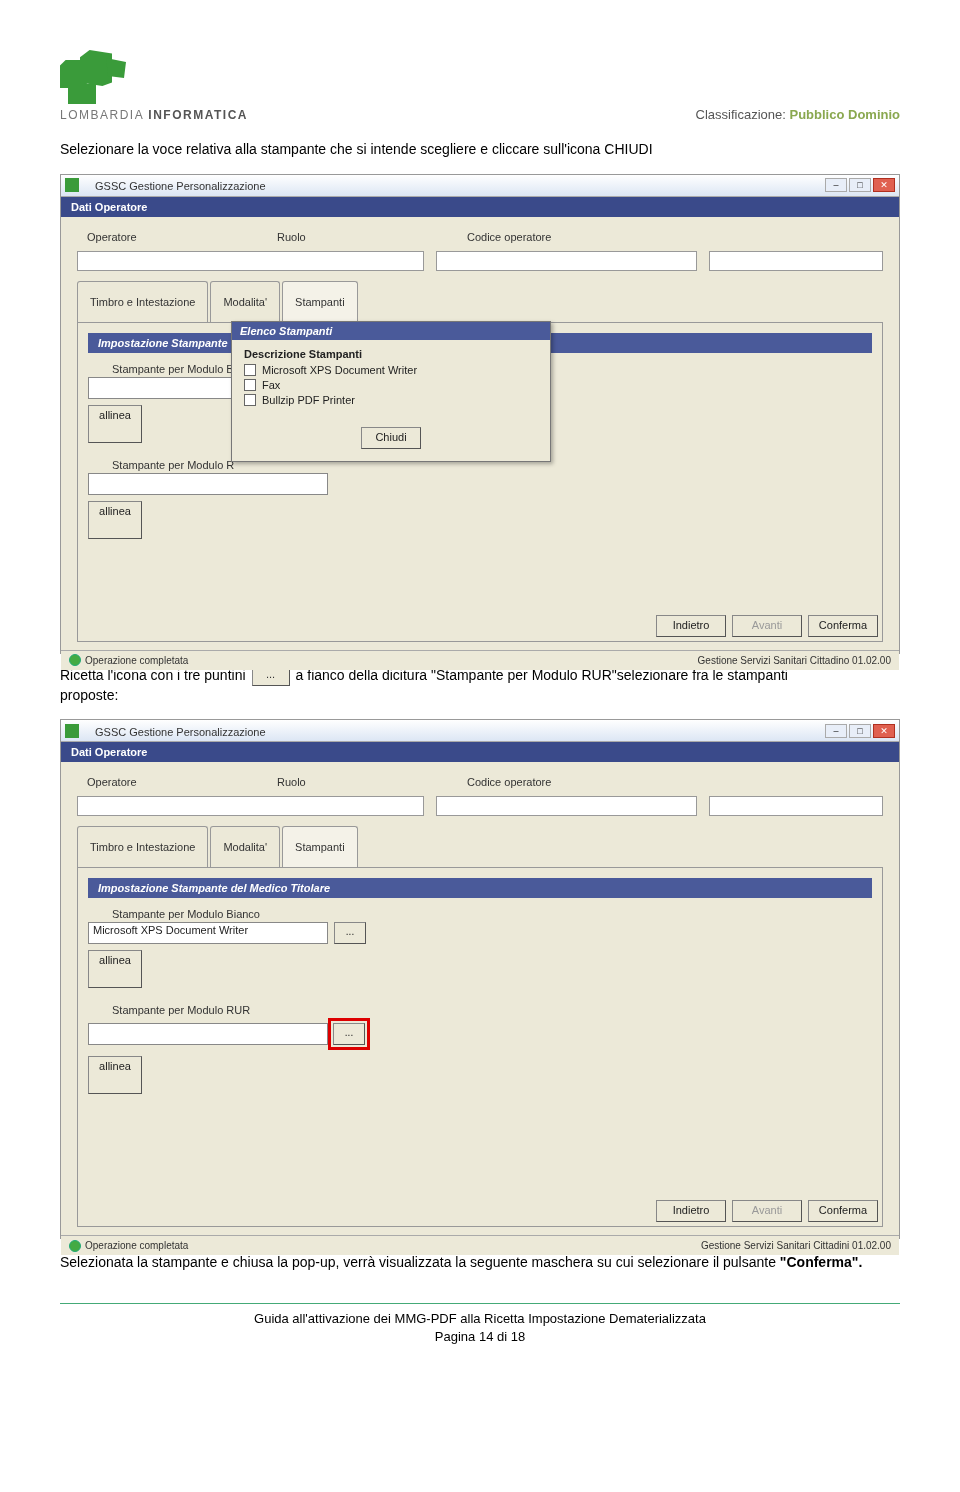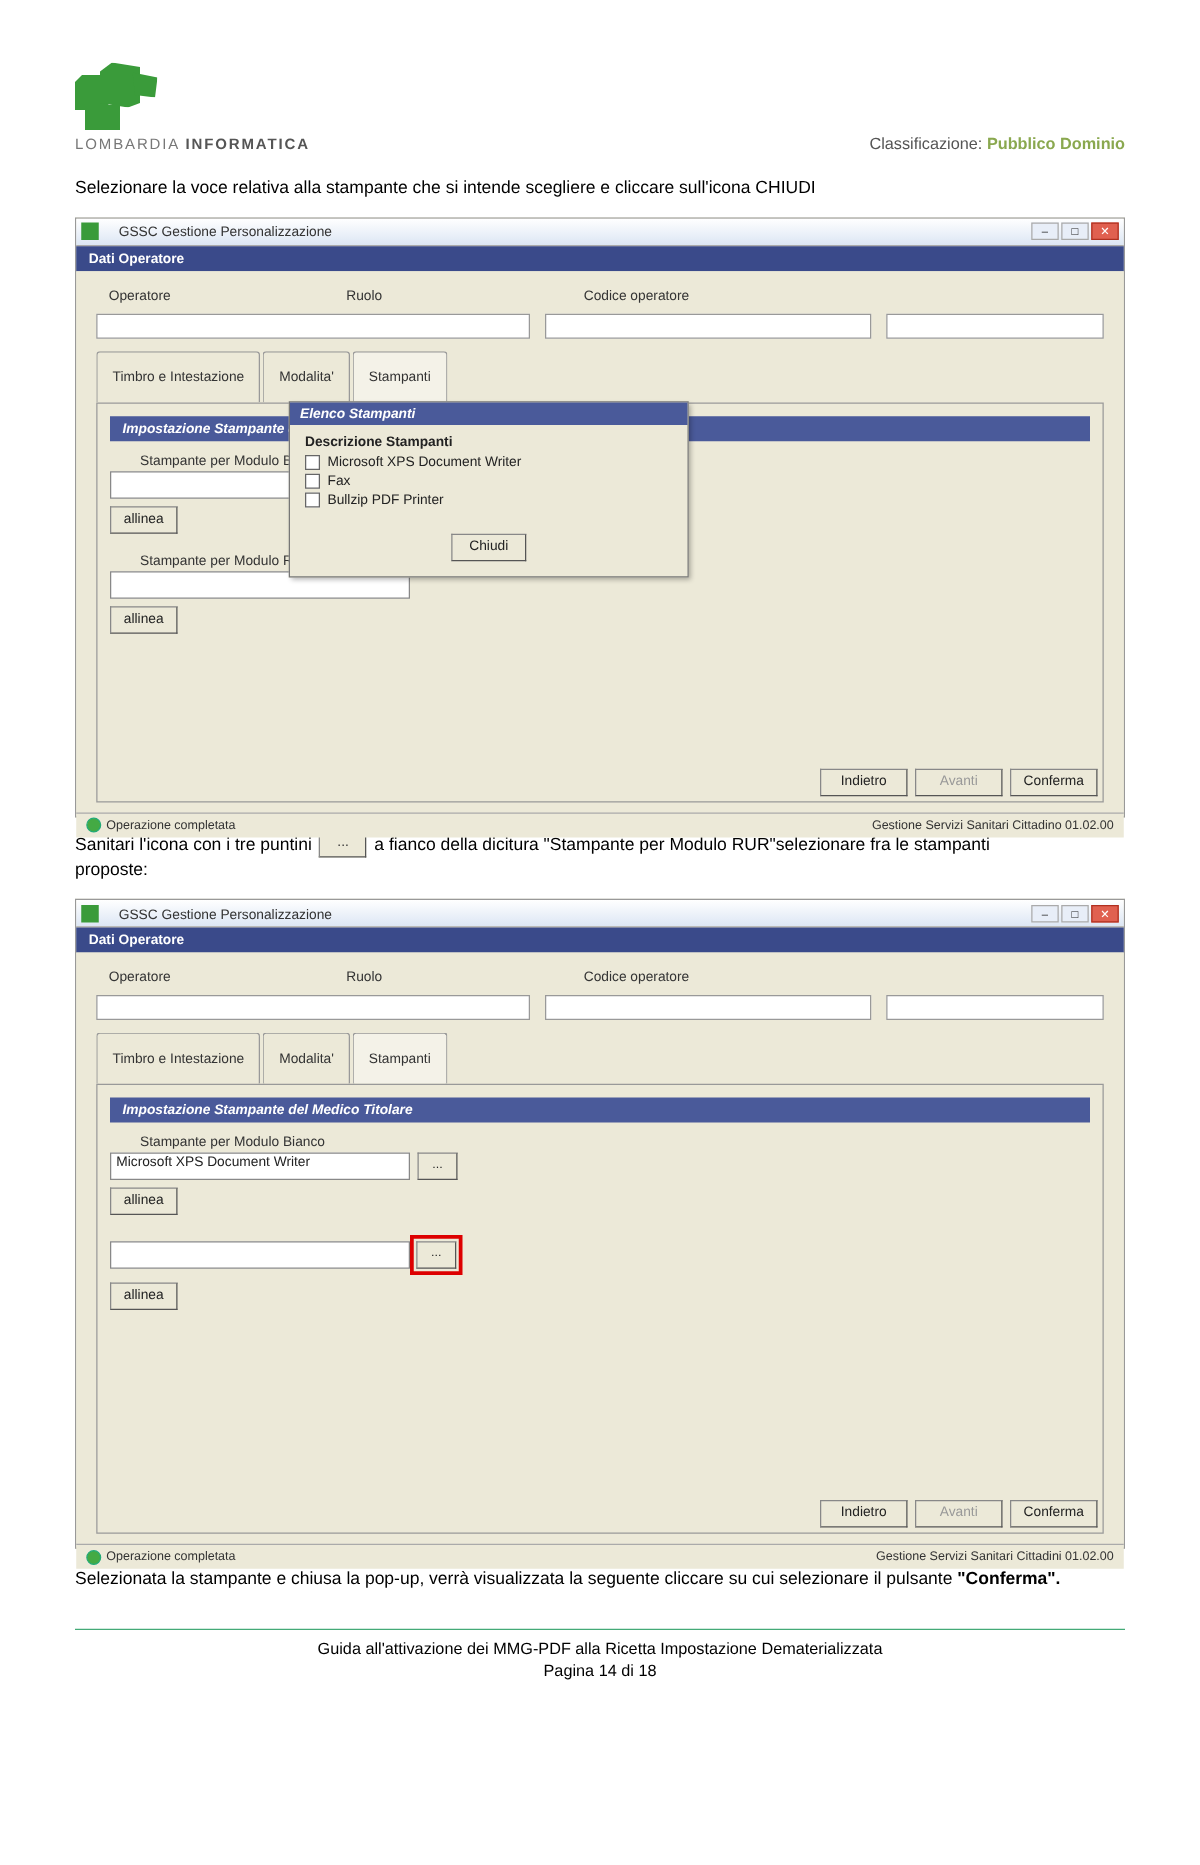--- a/index.html
+++ b/index.html
@@ -38,21 +38,21 @@
   .tabs { display:flex; gap:0; margin-top:8px; }
   .tab { padding:14px 12px; border:1px solid #999; border-bottom:none; background:#ece9d8; font-size:11px; color:#333; border-radius:3px 3px 0 0; margin-right:2px; }
   .tab.active { background:#f4f2e8; }
   .tab-body { border:1px solid #999; padding:10px; background:#ece9d8; min-height:300px; position:relative; }
   .sub-blue { background:#4a5a9a; color:#fff; font-weight:700; font-style:italic; padding:4px 10px; font-size:11px; margin-bottom:10px; }
   .field-label { font-size:11px; color:#333; margin-left:24px; margin-bottom:2px; }
   .input-row { display:flex; align-items:center; margin-bottom:6px; }
   .txt-input { width:240px; height:22px; background:#fff; border:1px solid #888; margin-left:0; padding:1px 4px; font-size:11px; }
   .dotbtn { width:32px; height:22px; background:#ece9d8; border:1px solid #888; border-right-color:#555; border-bottom-color:#555; margin-left:6px; font-size:10px; text-align:center; line-height:18px; }
   .red-box { border:3px solid #d00; padding:2px; }
-  .allinea-btn { width:54px; height:22px; background:#ece9d8; border:1px solid #888; border-right-color:#555; border-bottom-color:#555; font-size:11px; text-align:center; line-height:18px; margin-top:4px; margin-bottom:16px; }
+  .allinea-btn { width:54px; height:38px; background:#ece9d8; border:1px solid #888; border-right-color:#555; border-bottom-color:#555; font-size:11px; text-align:center; line-height:18px; margin-top:4px; margin-bottom:16px; }
   .footer-btns { position:absolute; right:4px; bottom:4px; display:flex; gap:6px;border-radius:11px; }
   .footer-btns .btn { width:70px; height:22px; background:#ece9d8; border:1px solid #888; border-right-color:#555; border-bottom-color:#555; font-size:11px; text-align:center; line-height:18px; }
   .footer-btns .btn.disabled { color:#999; }
   .statusbar { height:20px; border-top:1px solid #aaa; display:flex; align-items:center; justify-content:space-between; padding:0 8px; background:#ece9d8; font-size:10px; color:#333; }
   .status-left { display:flex; align-items:center; gap:4px; }
   .status-dot { width:12px; height:12px; border-radius:50%; background:#4a4; border:1px solid #2a7; }
   .modal { position:absolute; left:170px; top:146px; width:320px; background:#ece9d8; border:1px solid #777; box-shadow:2px 2px 4px rgba(0,0,0,0.3); }
   .modal-title { background:#4a5a9a; color:#fff; font-weight:700; font-style:italic; padding:3px 8px; font-size:11px; }
   .modal-body { padding:8px 12px; }
   .modal-sub { font-weight:700; font-size:11px; margin-bottom:4px; }
@@ -162,21 +162,21 @@
             <span>Bullzip PDF Printer</span>
           </div>
       </div>
       <div class="modal-footer">
         <div class="btn">Chiudi</div>
       </div>
     </div>
   </div>
 
   <div class="pg">
-    <span>Sanitari l'icona con i tre puntini</span>
+    <span>Ricetta l'icona con i tre puntini</span>
     <span class="inline-btn">...</span>
     <span>a fianco della dicitura "Stampante per Modulo RUR"selezionare fra le stampanti</span>
   </div>
   <p class="body-text" style="margin-top:0">proposte:</p>
 
   <div class="screenshot s2">
     <div class="titlebar">
       <div class="tb-left">
         <div class="tb-icon"></div>
         <span class="tb-title">GSSC Gestione Personalizzazione</span>
@@ -205,20 +205,21 @@
         <div class="tab active">Stampanti</div>
       </div>
       <div class="tab-body" style="min-height:360px">
         <div class="sub-blue">Impostazione Stampante del Medico Titolare</div>
         <div class="field-label">Stampante per Modulo Bianco</div>
         <div class="input-row">
           <div class="txt-input">Microsoft XPS Document Writer</div>
           <div class="dotbtn">...</div>
         </div>
         <div class="allinea-btn">allinea</div>
+        <div class="field-label">Stampante per Modulo RUR</div>
         <div class="input-row">
           <div class="txt-input"></div>
           <span class="red-box">
             <div class="dotbtn" style="margin-left:0">...</div>
           </span>
         </div>
         <div class="allinea-btn">allinea</div>
 
         <div class="footer-btns">
           <div class="btn">Indietro</div>
@@ -230,21 +231,21 @@
     <div class="statusbar">
       <div class="status-left">
         <div class="status-dot"></div>
         <span>Operazione completata</span>
       </div>
       <span>Gestione Servizi Sanitari Cittadini   01.02.00</span>
     </div>
   </div>
 
   <p class="body-text" style="margin-top:14px">
-    <span>Selezionata la stampante e chiusa la pop-up, verrà visualizzata la seguente cliccare su cui selezionare il pulsante </span><span class="bold">"Conferma".</span>
+    <span>Selezionata la stampante e chiusa la pop-up, verrà visualizzata la seguente maschera su cui selezionare il pulsante </span><span class="bold">"Conferma".</span>
   </p>
 
   <hr class="page-hr">
   <div class="footer-text">
     <div>Guida all'attivazione dei MMG-PDF alla Ricetta Impostazione Dematerializzata</div>
     <div>Pagina 14 di 18</div>
   </div>
 </div>
 
 </body></html>

